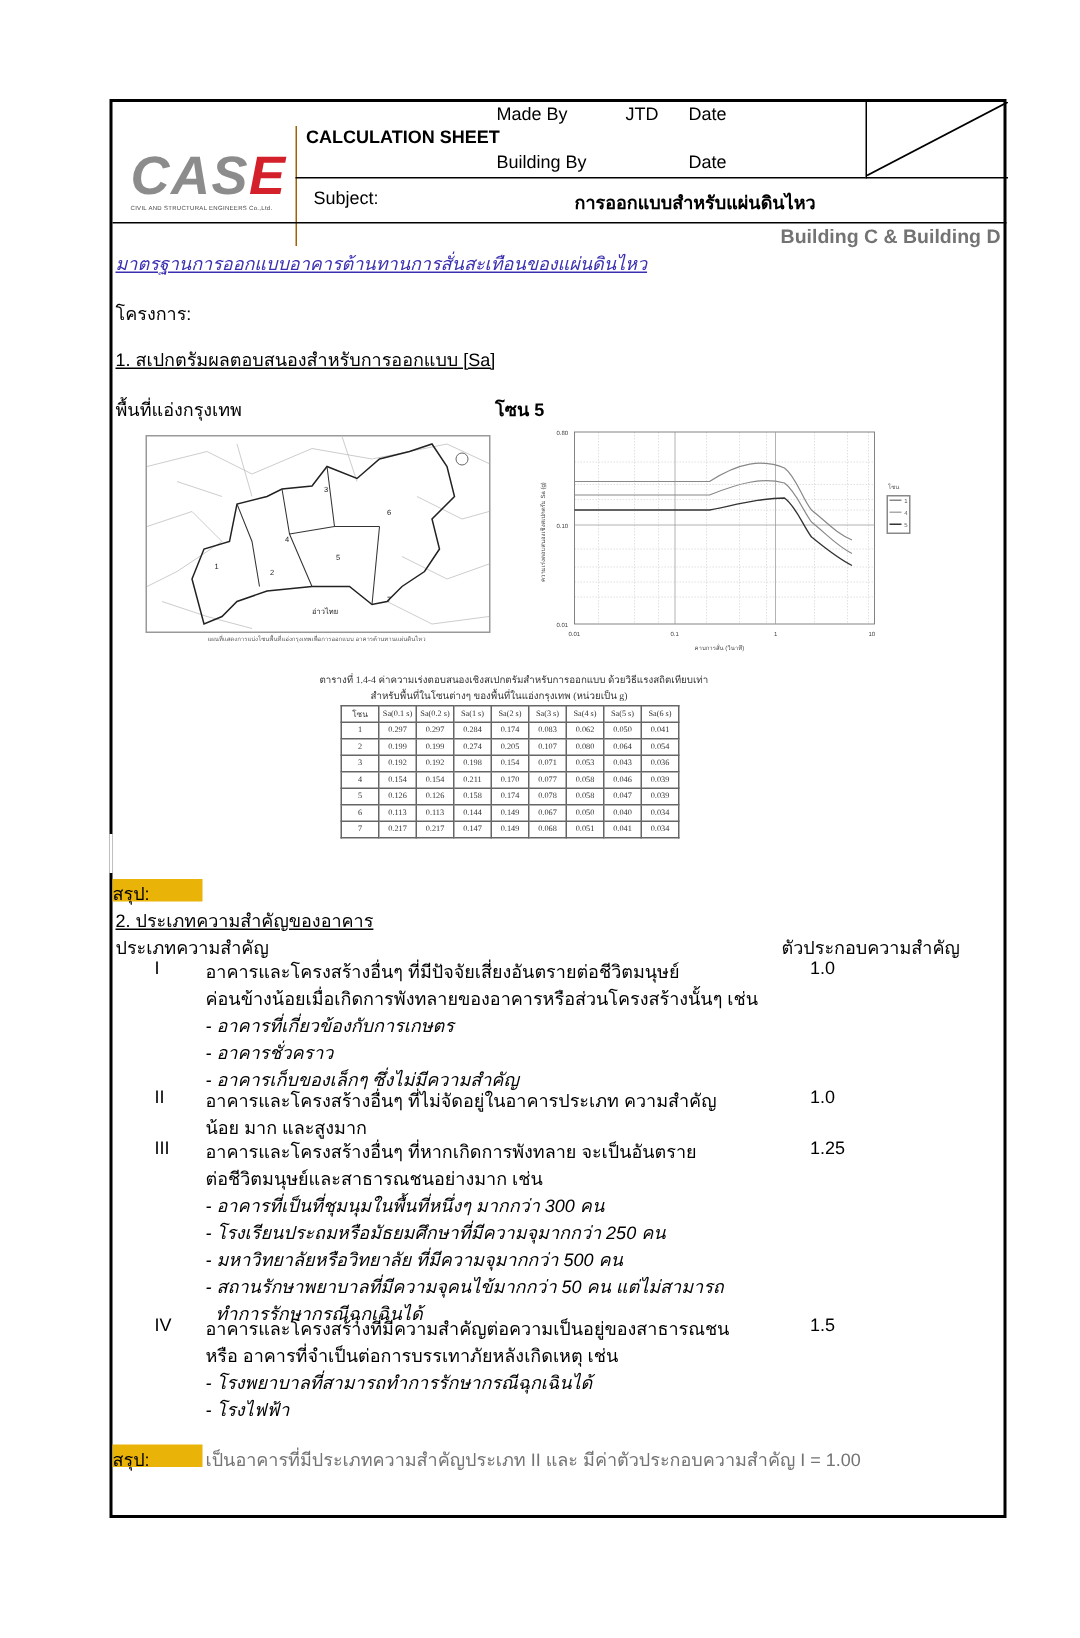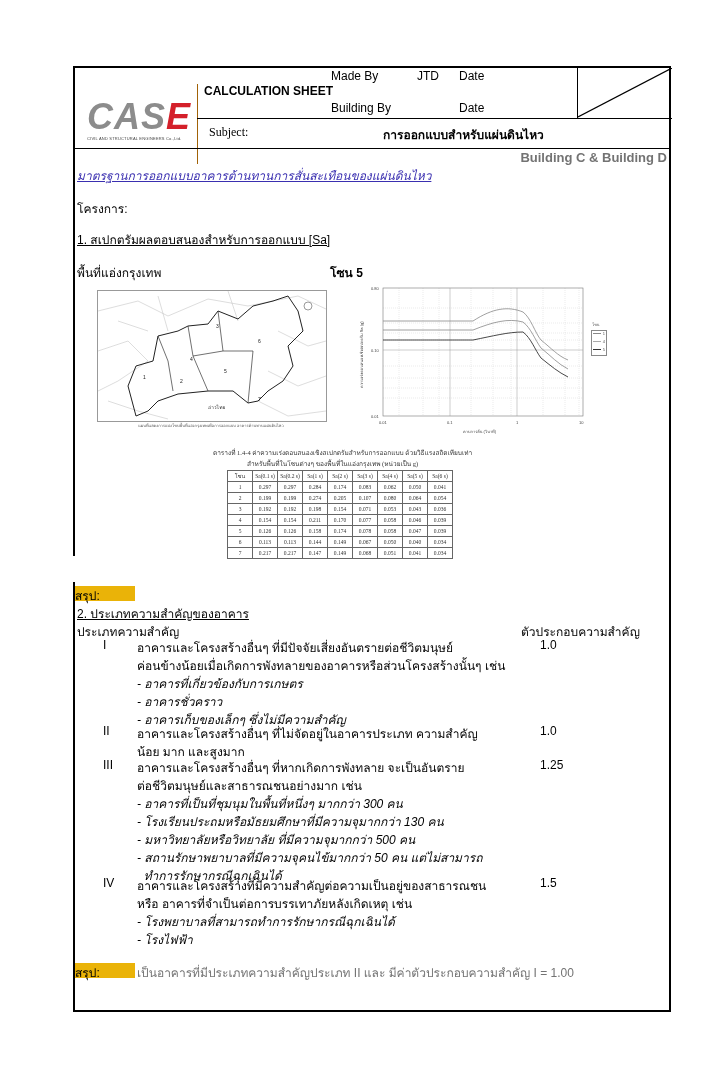--- a/index.html
+++ b/index.html
@@ -2,21 +2,21 @@
 <html><head>
 <meta charset="utf-8">
 <style>
   html, body { margin: 0; padding: 0; background: #ffffff; }
   body { width: 720px; height: 1092px; position: relative; font-family: "Liberation Sans", "DejaVu Sans", sans-serif; color: #000; overflow: hidden; }
   .sheet { position: absolute; left: 73px; top: 66px; width: 598px; height: 946px; border: 2px solid #000; box-sizing: border-box; }
   .abs { position: absolute; }
   .hdr-logo-cell { position: absolute; left: 0; top: 16px; width: 122px; height: 80px; border-right: 1px solid #a16207; }
   .hdr-mid { position: absolute; left: 122px; top: 0; width: 380px; height: 50px; border-bottom: 1px solid #000; }
   .hdr-diag { position: absolute; left: 502px; top: 0; width: 94px; height: 50px; border-left: 1px solid #000; border-bottom: 1px solid #000; }
-  .hdr-subject { position: absolute; left: 122px; top: 50px; width: 406px; height: 30px; font-family: Liberation Serif, serif; }
+  .hdr-subject { position: absolute; left: 122px; top: 50px; width: 406px; height: 30px; }
   .hdr-bottom-line { position: absolute; left: 0; top: 80px; width: 596px; height: 0; border-top: 1px solid #000; }
   .logo { position: absolute; left: 12px; top: 12px; font-family: "Liberation Sans", sans-serif; font-weight: bold; font-style: italic; font-size: 36px; letter-spacing: 1px; color: #8c8c8c; }
   .logo .e { color: #d4202a; }
   .logo-sub { position: absolute; left: 12px; top: 52px; font-size: 4px; color: #444; letter-spacing: 0.2px; white-space: nowrap; }
   .t12 { font-size: 12px; }
   .t13 { font-size: 13px; }
   .bold { font-weight: bold; }
   .red { color: #737373; }
   .blue-ul { color: #3a2fb0; text-decoration: underline; font-style: italic; }
   .ul { text-decoration: underline; }
@@ -267,21 +267,21 @@
       <div class="row t12 ital" style="left: 62px; top: 642px; white-space: pre;">- อาคารเก็บของเล็กๆ ซึ่งไม่มีความสำคัญ</div>
       <div class="row t12" style="left: 28px; top: 656px;">II</div>
       <div class="row t12" style="left: 465px; top: 656px;">1.0</div>
       <div class="row t12" style="left: 62px; top: 656px;">อาคารและโครงสร้างอื่นๆ ที่ไม่จัดอยู่ในอาคารประเภท ความสำคัญ</div>
       <div class="row t12" style="left: 62px; top: 674px;">น้อย มาก และสูงมาก</div>
       <div class="row t12" style="left: 28px; top: 690px;">III</div>
       <div class="row t12" style="left: 465px; top: 690px;">1.25</div>
       <div class="row t12" style="left: 62px; top: 690px;">อาคารและโครงสร้างอื่นๆ ที่หากเกิดการพังทลาย จะเป็นอันตราย</div>
       <div class="row t12" style="left: 62px; top: 708px;">ต่อชีวิตมนุษย์และสาธารณชนอย่างมาก เช่น</div>
       <div class="row t12 ital" style="left: 62px; top: 726px; white-space: pre;">- อาคารที่เป็นที่ชุมนุมในพื้นที่หนึ่งๆ มากกว่า 300 คน</div>
-      <div class="row t12 ital" style="left: 62px; top: 744px; white-space: pre;">- โรงเรียนประถมหรือมัธยมศึกษาที่มีความจุมากกว่า 130 คน</div>
+      <div class="row t12 ital" style="left: 62px; top: 744px; white-space: pre;">- โรงเรียนประถมหรือมัธยมศึกษาที่มีความจุมากกว่า 250 คน</div>
       <div class="row t12 ital" style="left: 62px; top: 762px; white-space: pre;">- มหาวิทยาลัยหรือวิทยาลัย ที่มีความจุมากกว่า 500 คน</div>
       <div class="row t12 ital" style="left: 62px; top: 780px; white-space: pre;">- สถานรักษาพยาบาลที่มีความจุคนไข้มากกว่า 50 คน แต่ไม่สามารถ</div>
       <div class="row t12 ital" style="left: 62px; top: 798px; white-space: pre;">  ทำการรักษากรณีฉุกเฉินได้</div>
       <div class="row t12" style="left: 28px; top: 808px;">IV</div>
       <div class="row t12" style="left: 465px; top: 808px;">1.5</div>
       <div class="row t12" style="left: 62px; top: 808px;">อาคารและโครงสร้างที่มีความสำคัญต่อความเป็นอยู่ของสาธารณชน</div>
       <div class="row t12" style="left: 62px; top: 826px;">หรือ อาคารที่จำเป็นต่อการบรรเทาภัยหลังเกิดเหตุ เช่น</div>
       <div class="row t12 ital" style="left: 62px; top: 844px; white-space: pre;">- โรงพยาบาลที่สามารถทำการรักษากรณีฉุกเฉินได้</div>
       <div class="row t12 ital" style="left: 62px; top: 862px; white-space: pre;">- โรงไฟฟ้า</div>
     </div>

